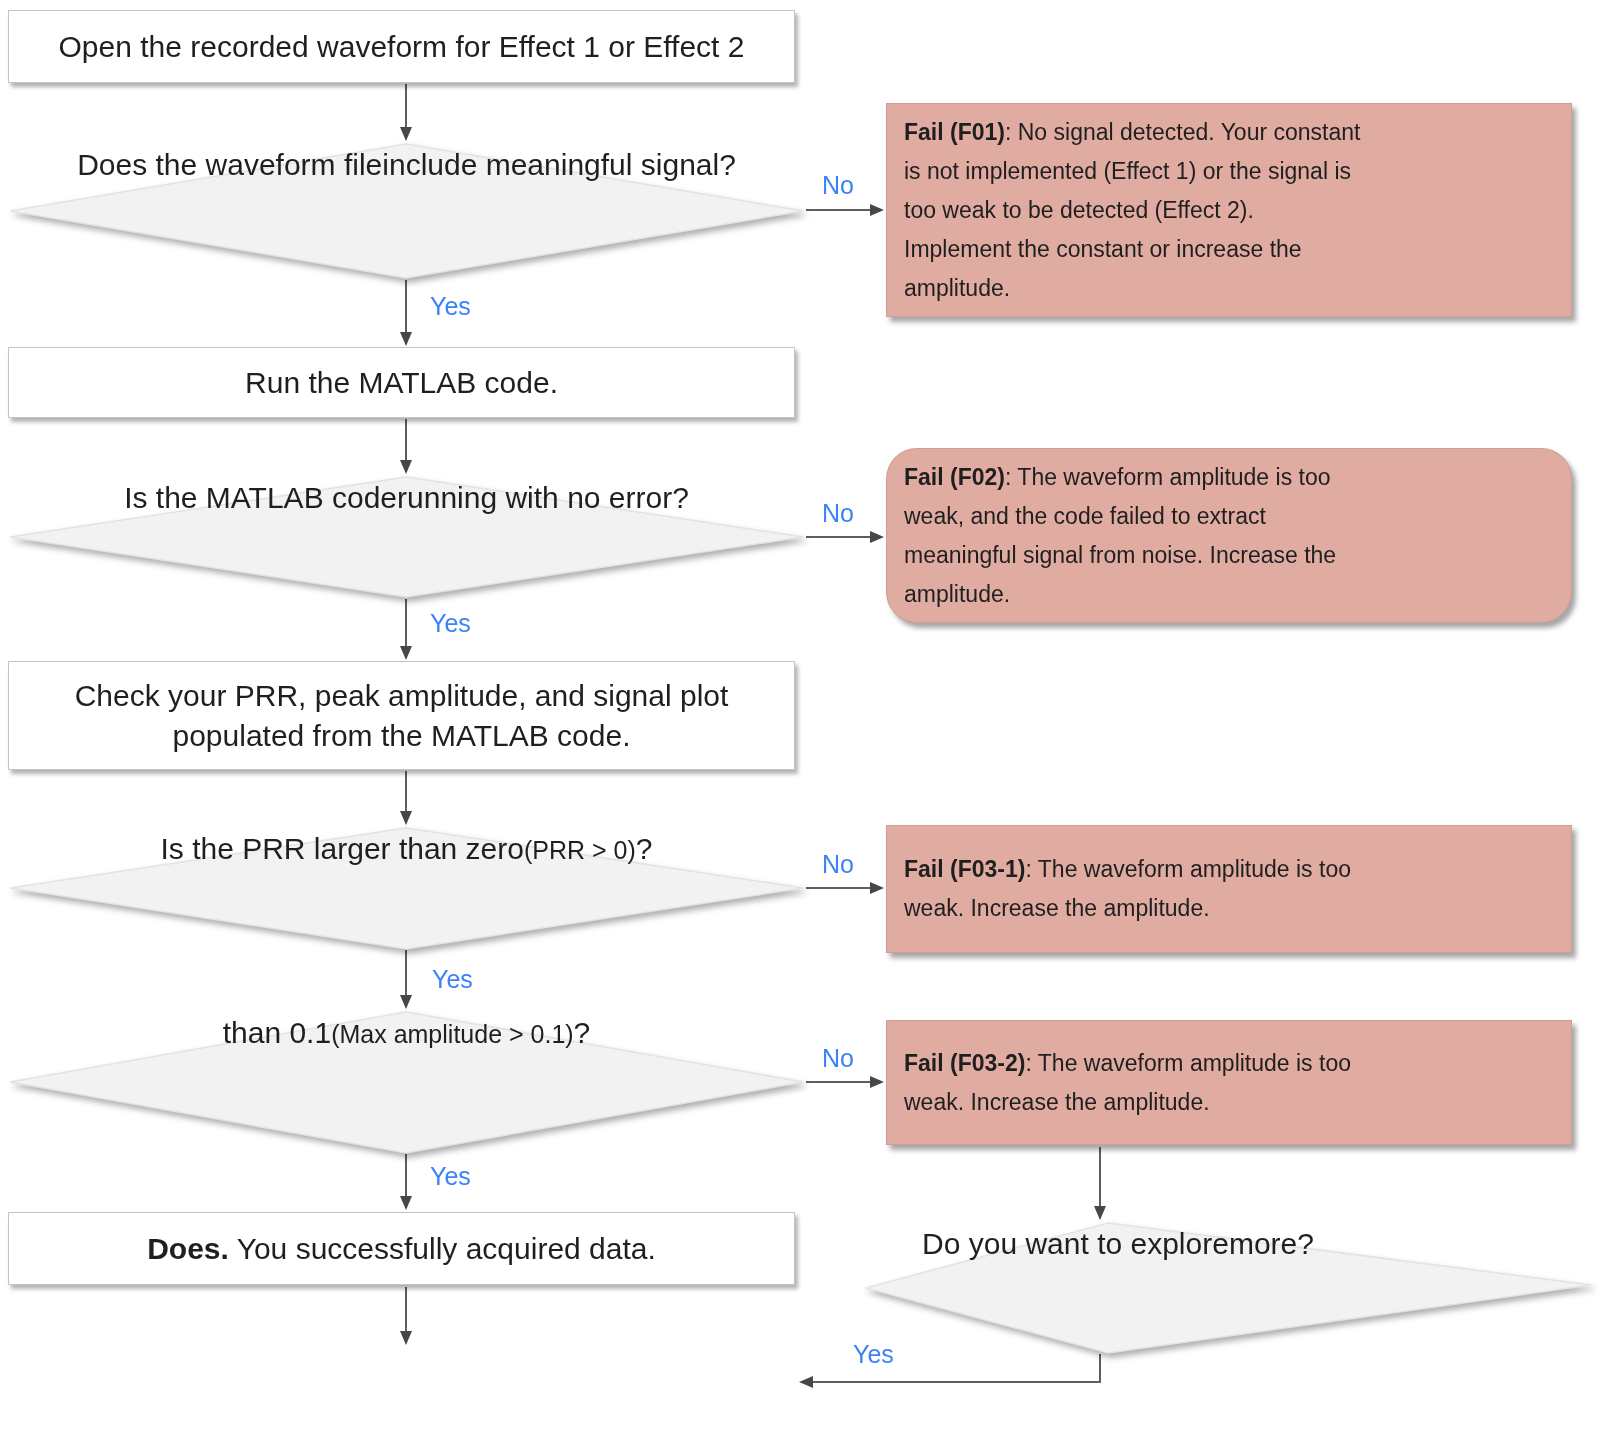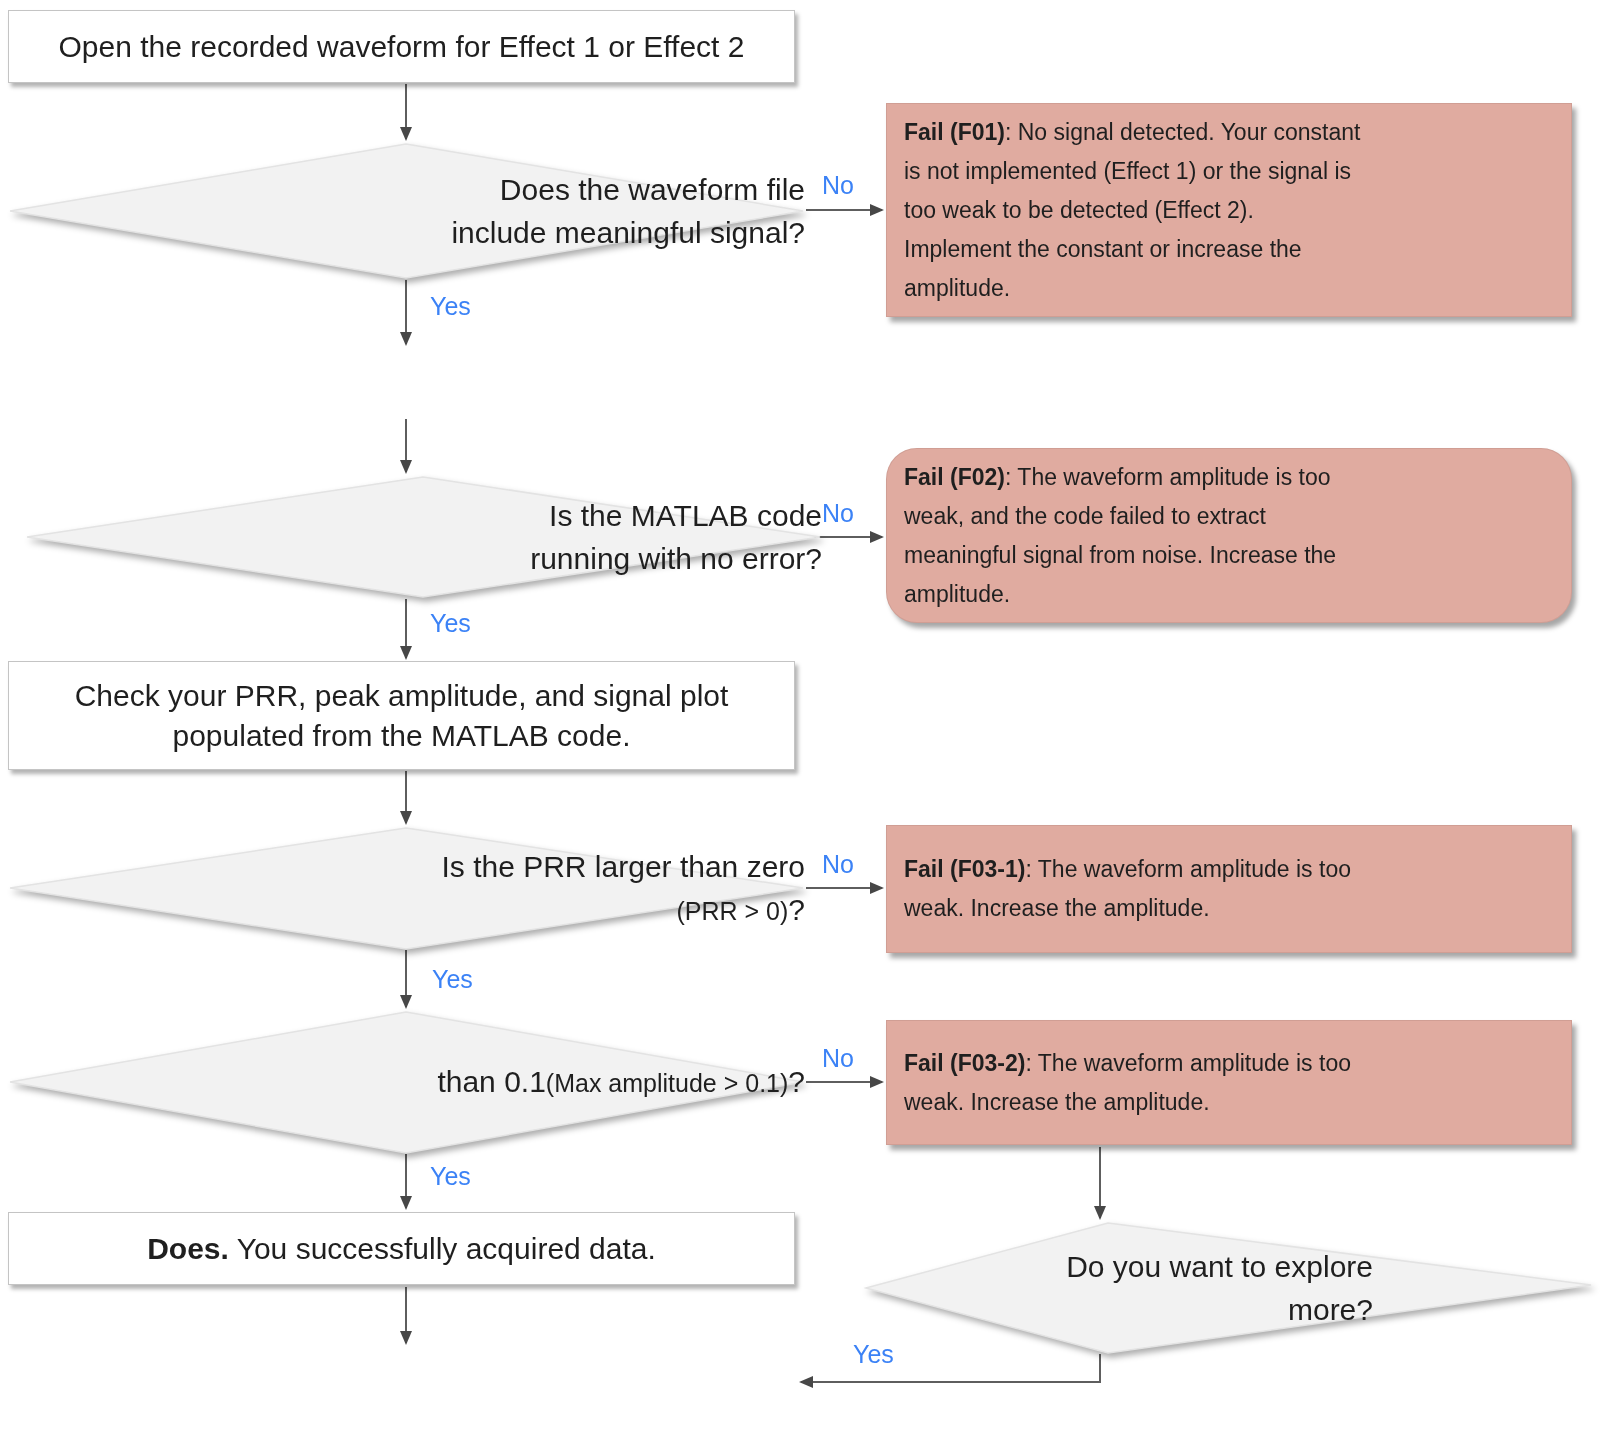--- a/index.html
+++ b/index.html
@@ -45,22 +45,22 @@
   .diamond polygon {
     fill: #f2f2f2;
     stroke: #e3e3e3;
     stroke-width: 1.5;
     filter: drop-shadow(3px 4px 3px rgba(0,0,0,0.32));
   }
   .dtext {
     position: absolute;
     inset: 0;
     display: flex;
-    flex-direction: column;
-    align-items: flex-end;
+    flex-direction: row;
+    align-items: flex-start;
     justify-content: center;
     text-align: center;
     font-size: 30px;
     line-height: 43px;
     z-index: 3;
   }
   .dtext .small { font-size: 25px; }
   .fail {
     position: absolute;
     box-sizing: border-box;
@@ -112,20 +112,23 @@
       <line x1="806" y1="1082" x2="882" y2="1082" marker-end="url(#ah)"></line>
       <line x1="1100" y1="1147" x2="1100" y2="1218" marker-end="url(#ah)"></line>
       <polyline points="1100,1354 1100,1382 801,1382" marker-end="url(#ah)"></polyline>
     </g>
   </svg>
 
   <div class="box" id="box-start" style="left:8px; top:10px; width:787px; height:73px;">
     <div>Open the recorded waveform for Effect 1 or Effect 2</div>
   </div>
 
+  <div class="box" id="box-run" style="left:8px; top:347px; width:787px; height:71px;">
+    <div>Run the MATLAB code.</div>
+  </div>
 
   <div class="box" id="box-check" style="left:8px; top:661px; width:787px; height:109px;">
     <div>Check your PRR, peak amplitude, and signal plot</div>
     <div>populated from the MATLAB code.</div>
   </div>
 
   <div class="box" id="box-pass" style="left:8px; top:1212px; width:787px; height:73px;">
     <div>
       <b class="lead">Does.</b><span> You successfully acquired data.</span>
     </div>
@@ -135,21 +138,21 @@
   <div class="diamond" id="d1" style="left:8px; top:143px; width:797px; height:136px;">
     <svg width="797" height="136" viewBox="0 0 797 136">
       <polygon points="2,68 398,1 795,68 398,135"></polygon>
     </svg>
     <div class="dtext">
       <div>Does the waveform file</div>
       <div>include meaningful signal?</div>
     </div>
   </div>
 
-  <div class="diamond" id="d2" style="left:25px; top:476px; width:797px; height:122px;text-decoration:underline;">
+  <div class="diamond" id="d2" style="left:8px; top:476px; width:797px; height:122px;text-decoration:underline;">
     <svg width="797" height="122" viewBox="0 0 797 122">
       <polygon points="2,61 398,1 795,61 398,121"></polygon>
     </svg>
     <div class="dtext">
       <div>Is the MATLAB code</div>
       <div>running with no error?</div>
     </div>
   </div>
 
   <div class="diamond" id="d3" style="left:8px; top:827px; width:797px; height:123px;">

